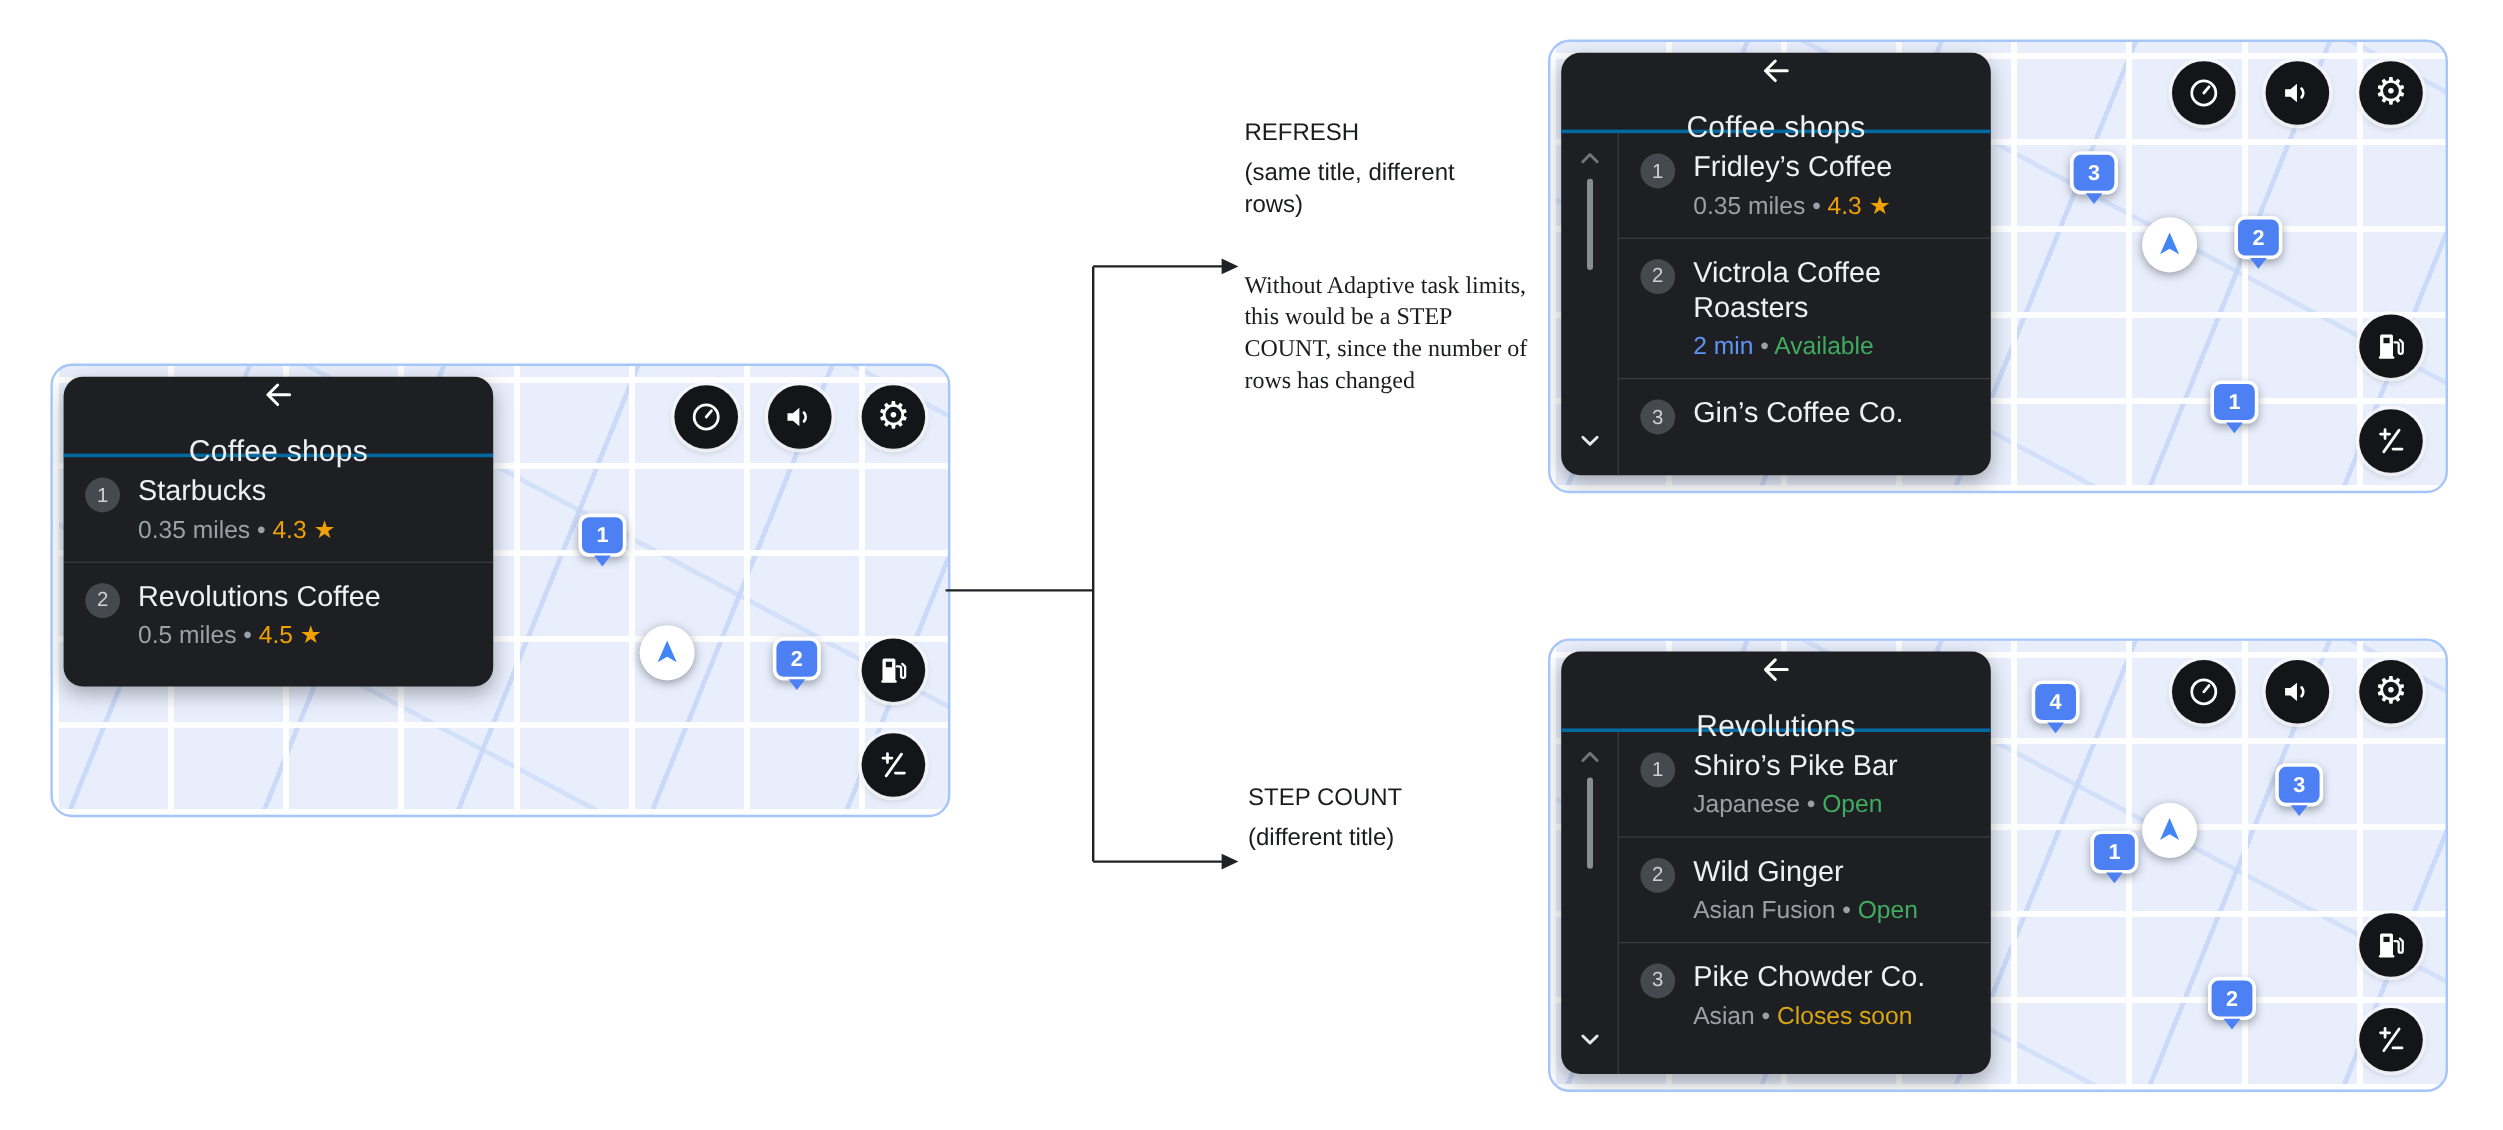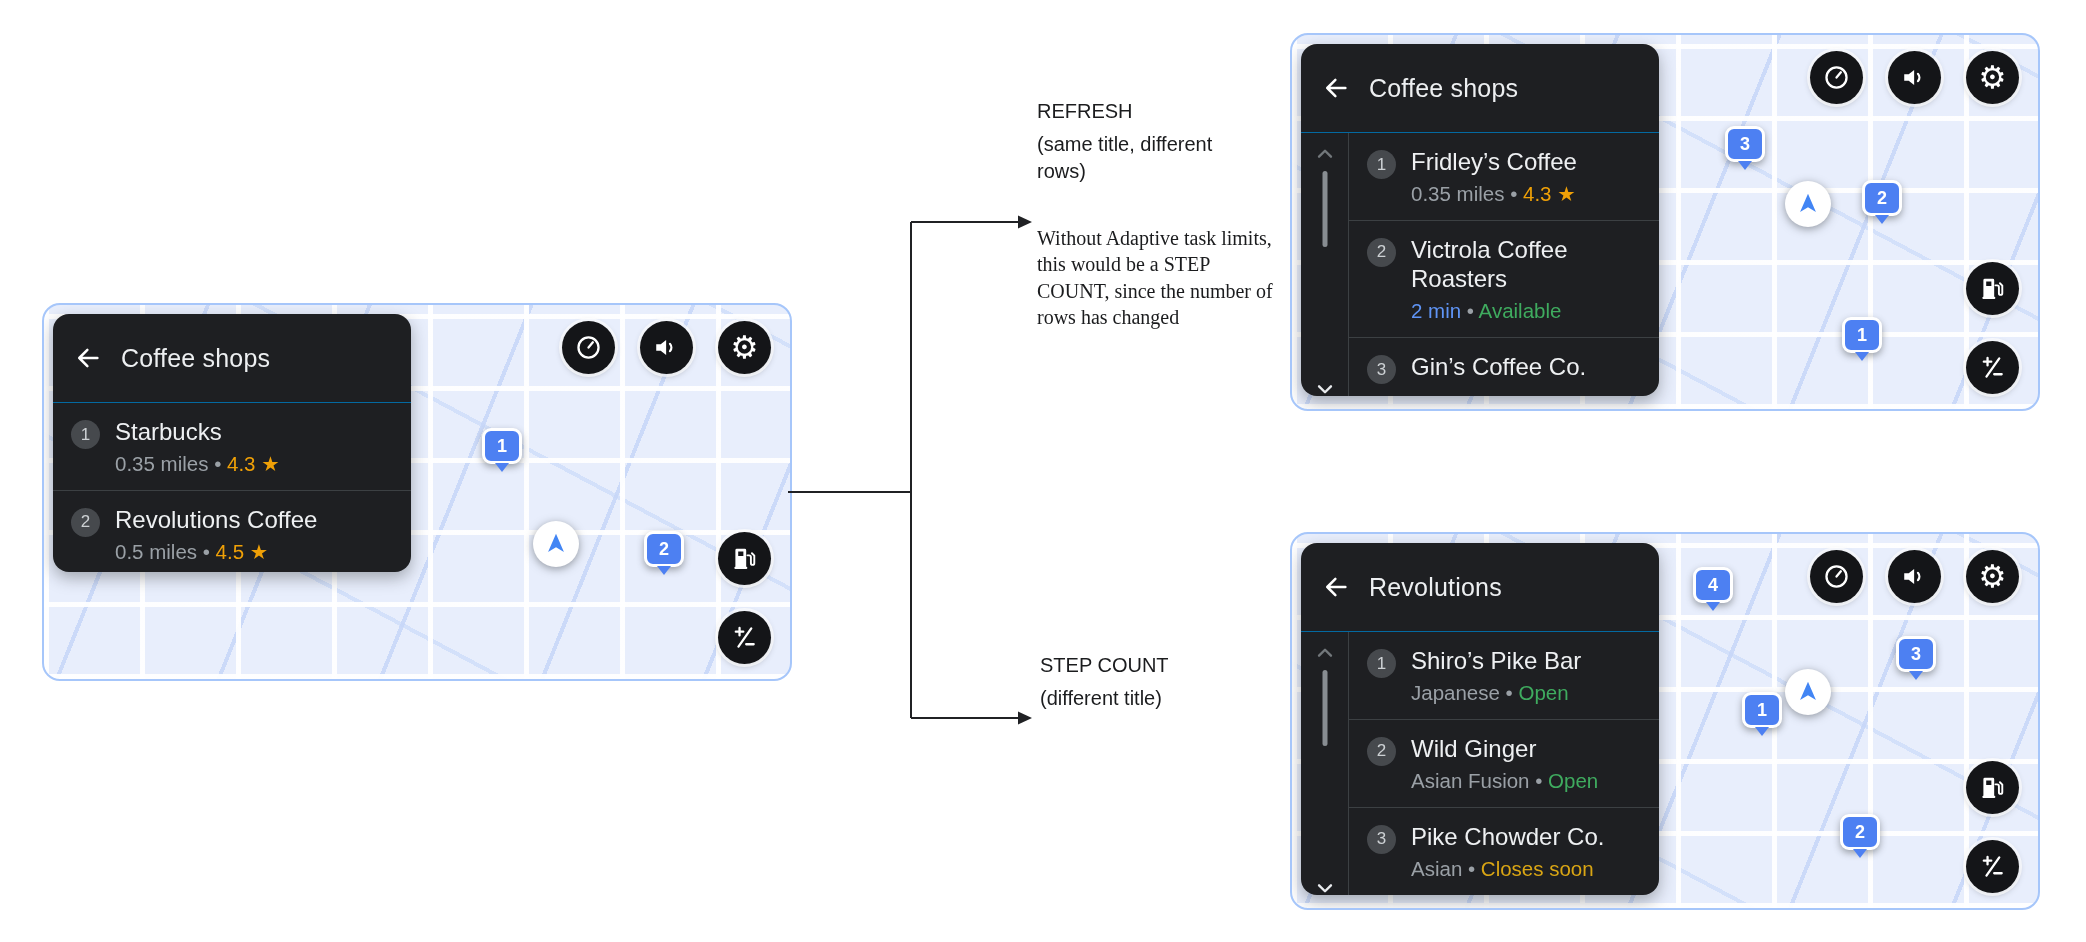--- a/index.html
+++ b/index.html
@@ -21,21 +21,21 @@
   #panel-refresh{left:1290px;top:33px;}
   #panel-step{left:1290px;top:532px;}
 
   
   .card{
     position:absolute;left:9px;top:9px;width:358px;background:#1e1f22;border-radius:16px;
     box-shadow:0 6px 16px rgba(32,33,36,.35);color:#e8eaed;overflow:hidden;z-index:5;
   }
   .card.h-left{height:258px;}
   .card.h-tall{height:352px;}
-  .card-header{display:flex;align-items:center;gap:18px;height:64px;padding:12px 20px;border-bottom:1px solid #0369a1;}
+  .card-header{display:flex;align-items:center;gap:18px;height:64px;padding:0 20px;border-bottom:3px solid #0369a1;flex-direction:column;}
   .card-title{font-size:25px;font-weight:500;color:#edeff1;letter-spacing:.2px;white-space:nowrap;}
   .back-btn{background:none;border:none;padding:0;margin:0;display:flex;cursor:pointer;}
 
   .card-body{display:flex;height:calc(100% - 65px);}
   .gutter{width:47px;flex:none;border-right:1px solid #3c4043;position:relative;}
   .chev{position:absolute;left:50%;transform:translateX(-50%);background:none;border:none;padding:0;cursor:pointer;display:flex;}
   .chev.up{top:8px;}
   .chev.down{bottom:18px;}
   .scroll-thumb{position:absolute;left:50%;transform:translateX(-50%);top:38px;width:5px;height:76px;border-radius:3px;background:#888d92;cursor:pointer;}
 

